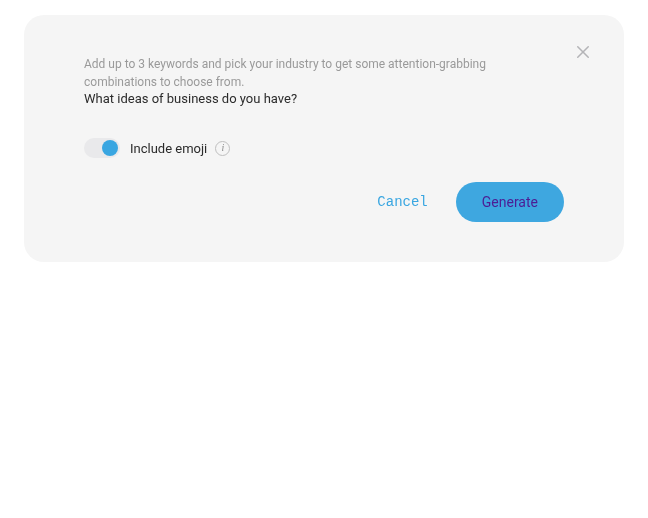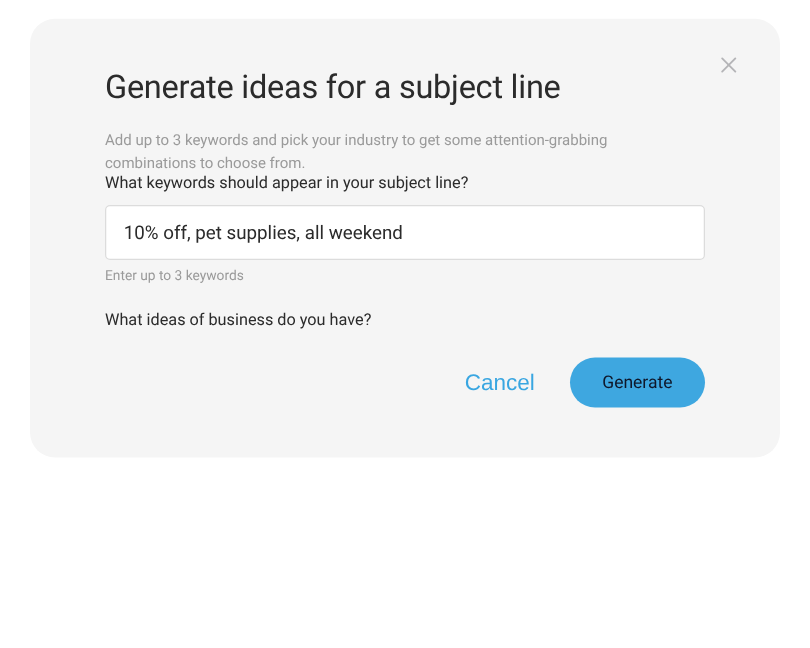--- a/index.html
+++ b/index.html
@@ -126,29 +126,29 @@
     .actions {
       display: flex;
       justify-content: flex-end;
       align-items: center;
       gap: 26px;
     }
     .btn-cancel {
       background: transparent;
       border: none;
       color: #39a6e1;
-      font-size: 18px;
+      font-size: 14px;
       cursor: pointer;
       padding: 4px 2px;
-      font-family: Liberation Sans, sans-serif;
+      font-family: Liberation Mono, monospace;
     }
     .btn-primary {
       background: #3ea7e0;
       border: none;
-      color: #0f172a;
+      color: #4c1d95;
       font-size: 14px;
       padding: 12px 26px;
       border-radius: 22px;
       cursor: pointer;
       font-family: inherit;
     }
   </style>
 </head>
 <body>
 
@@ -156,33 +156,36 @@
 
   <div class="close-btn">
     <span>
       <svg viewBox="0 0 24 24" fill="none" stroke="currentColor" stroke-width="2" stroke-linecap="round">
         <line x1="5" y1="5" x2="19" y2="19"></line>
         <line x1="19" y1="5" x2="5" y2="19"></line>
       </svg>
     </span>
   </div>
 
-  <h1 class="title">Generate ideas for a subject line</h1>
 
   <p class="subtitle">Add up to 3 keywords and pick your industry to get some attention-grabbing combinations to choose from.</p>
 
-  <div class="field-group">
-    <label class="field-label">What keywords should appear in your subject line?</label>
-    <input type="text" class="text-input" value="10% off, pet supplies, all weekend" style="">
-    <div class="helper-text">Enter up to 3 keywords</div>
-  </div>
 
   <div class="field-group">
     <label class="field-label">What ideas of business do you have?</label>
   </div>
 
+  <div class="toggle-row">
+    <div class="toggle">
+      <div class="toggle-knob"></div>
+    </div>
+    <span class="toggle-label">Include emoji</span>
+    <div class="info-icon">
+      <span>i</span>
+    </div>
+  </div>
 
   <div class="actions">
     <button class="btn-cancel">Cancel</button>
     <button class="btn-primary">Generate</button>
   </div>
 
 </div>
 
 </body></html>

